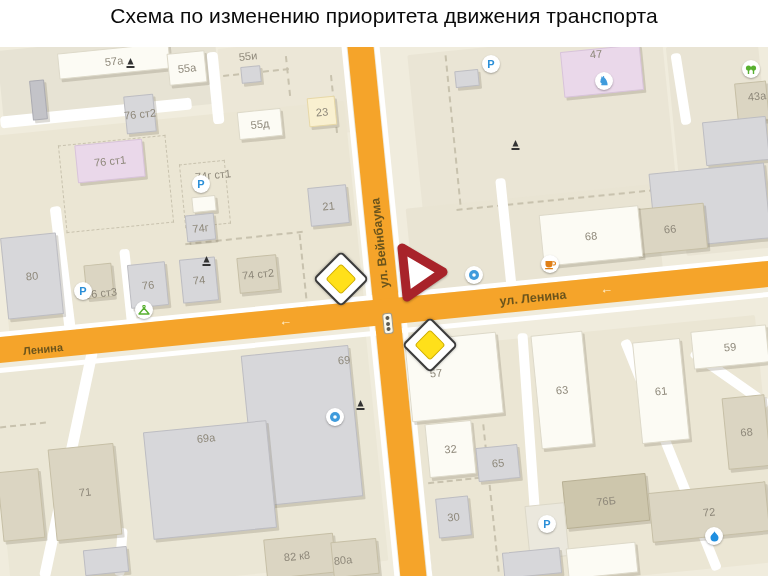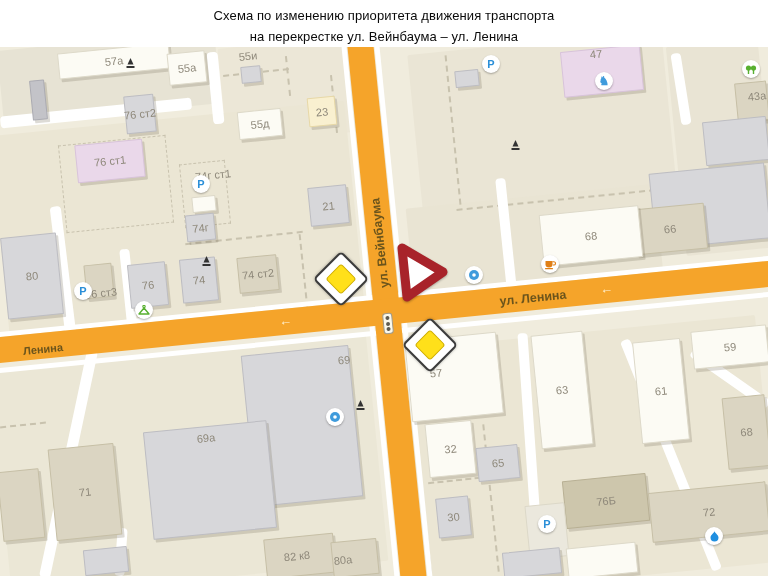--- a/index.html
+++ b/index.html
@@ -1,20 +1,20 @@
 <!DOCTYPE html>
 <html><head>
 <meta charset="utf-8">
 <style>
   html,body{margin:0;padding:0}
   body{width:768px;height:576px;position:relative;overflow:hidden;background:#fff;
        font-family:"Liberation Sans",sans-serif}
   .titlebar{position:absolute;top:0;left:0;right:0;height:47px;background:#fff;z-index:90;
             text-align:center;padding-top:5px;box-sizing:border-box}
-  .titlebar div{font-size:13px;line-height:21px;color:#0a0a0a;letter-spacing:.1px}
+  .titlebar div{font-size:21px;line-height:21px;color:#0a0a0a;letter-spacing:.1px}
   #maplayer{position:absolute;left:0;top:0;width:768px;height:576px;background:#f0ecdd;overflow:hidden}
   .blk{position:absolute;z-index:1;border-radius:2px}
   .dash{position:absolute;z-index:3}
   .street{position:absolute;z-index:4;background:#fff;border-radius:4px}
   .road{position:absolute;z-index:6;background:#f5a42a}
   .slab{position:absolute;z-index:8;text-align:center;font-weight:700;color:#6b541c;white-space:nowrap}
   .arrow{position:absolute;z-index:8;color:#fff7df;font:700 13px "Liberation Sans",sans-serif;
          transform:rotate(-5.7deg)}
   .bld{position:absolute;z-index:10;display:flex;align-items:center;justify-content:center;
        border:1px solid;border-radius:1px;box-shadow:2px 3px 0 rgba(120,112,90,.25);box-sizing:border-box}
@@ -262,21 +262,20 @@
       <i></i>
       <i></i>
       <i></i>
     </div>
     <div class="arrow" style="left: 279px; top: 313px;">←</div>
     <div class="arrow" style="left: 600px; top: 281px;">←</div>
   </div>
 
 <div class="titlebar">
   <div>Схема по изменению приоритета движения транспорта</div>
-  <div>на перекрестке ул. Вейнбаума – ул. Ленина</div>
 </div>
 
 <div class="sign-diamond" id="sign1" style="left: 321px; top: 259px;">
   <div class="inner"></div>
 </div>
 <div class="sign-diamond" id="sign2" style="left: 410px; top: 325px;">
   <div class="inner"></div>
 </div>
 <svg class="sign-giveway" id="sign3" width="58" height="64" style="left: 394px; top: 240px;">
   <polygon id="gwpoly" fill="#ffffff" stroke="#a8232a" stroke-width="9" stroke-linejoin="round" points="8,8 13,57 49,32"></polygon>

